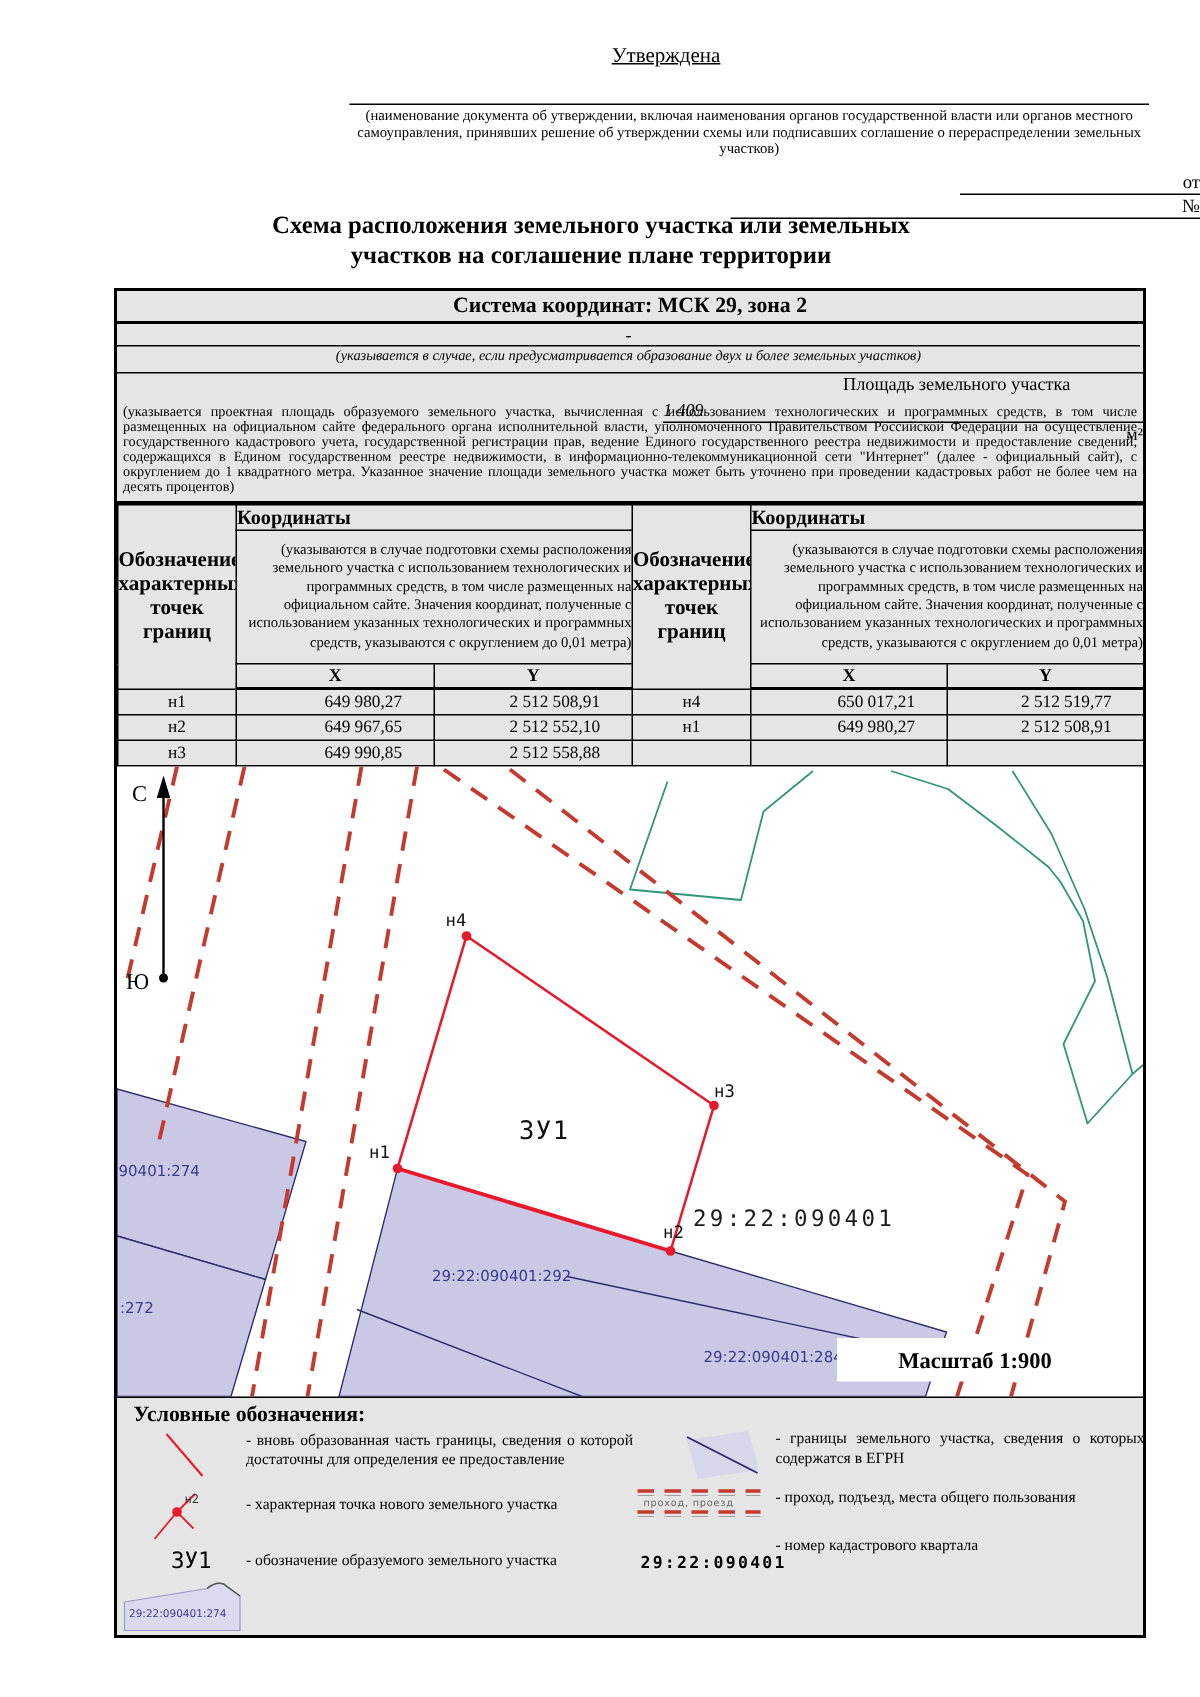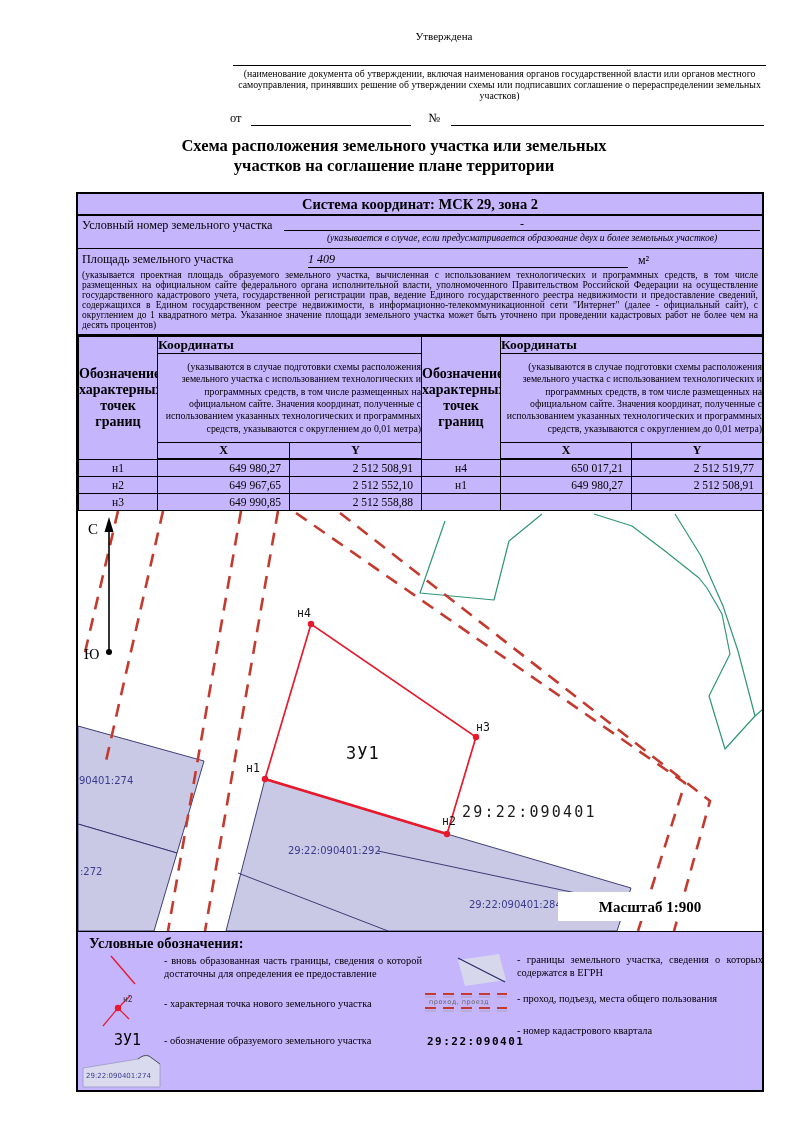--- a/index.html
+++ b/index.html
@@ -1,58 +1,58 @@
 <!DOCTYPE html>
 <html><head>
 <meta charset="utf-8">
 <style>
   html,body{margin:0;padding:0;background:#fff;}
   body{width:800px;height:1131px;font-family:"Liberation Serif",serif;color:#000;}
   .page{position:relative;width:800px;height:1131px;overflow:hidden;background:#fff;}
 
   
-  .approved{margin:30px 0 0 0;text-align:center;padding-left:88px;font-size:11px;}
+  .approved{margin:30px 0 0 0;text-align:center;padding-left:88px;font-size:14px;text-decoration:underline;}
   .app-note{margin:23px 0 0 233px;width:533px;border-top:1px solid #000;padding-top:2px;
             font-size:9.8px;line-height:1.14;text-align:center;}
-  .from-line{margin:9px 0 0 230px;font-size:12.5px;display:flex;align-items:flex-end;height:16px;}
+  .from-line{margin:9px 0 0 230px;font-size:12.5px;display:flex;align-items:flex-end;height:16px;flex-direction:column;}
   .uline{display:inline-block;border-bottom:1px solid #000;height:14px;}
   .u1{width:160px;margin-left:9px;}
   .u2{width:313px;margin-left:10px;}
   .numlbl{margin-left:18px;}
 
   .doc-title{margin:10px 12px 0 0;text-align:center;font-size:16.5px;font-weight:bold;line-height:1.18;}
 
   
   .frame{position:absolute;left:76px;top:192px;width:688px;height:900px;border:2px solid #000;
-         box-sizing:border-box;overflow:hidden;background:#c4b5fd;}
+         box-sizing:border-box;overflow:hidden;background:#e5e5e5;}
   .cs{height:20px;line-height:20px;border-bottom:2px solid #000;text-align:center;
       font-weight:bold;font-size:14.5px;}
   .cond{border-bottom:1px solid #000;display:flex;font-size:12.2px;height:32px;}
   .cond .lbl{width:202px;padding:2px 0 0 4px;}
   .cond .val-area{flex:1;padding-right:2px;}
   .cond .dashval{text-align:center;border-bottom:1px solid #000;height:14px;line-height:14px;}
   .cond .inote{font-style:italic;font-size:9.6px;text-align:center;line-height:1.15;padding-top:1px;}
-  .arearow{display:flex;font-size:12.2px;height:19px;align-items:flex-end;}
+  .arearow{display:flex;font-size:12.2px;height:19px;align-items:flex-end;flex-direction:column;}
   .arearow .lbl{width:200px;padding:0 0 1px 4px;}
   .area-line{width:320px;margin-left:26px;border-bottom:1px solid #000;text-align:left;
              font-style:italic;font-size:12px;height:16px;line-height:16px;}
   .area-unit{margin-left:10px;font-size:12px;}
   .areanote{border-bottom:2px solid #000;font-size:9.5px;line-height:1.06;text-align:justify;
             padding:2px 4px 1px 4px;height:68px;box-sizing:border-box;}
 
   
   table.coords{border-collapse:collapse;table-layout:fixed;width:100%;}
   table.coords td,table.coords th{border:1px solid #000;padding:0;overflow:hidden;}
   .pts-head{font-weight:bold;font-size:14px;text-align:center;vertical-align:middle;line-height:1.15;}
   .coo-head{font-weight:bold;font-size:13.5px;text-align:left;height:16px;}
   .coo-note{font-size:9.8px;text-align:right;line-height:1.27;height:88px;vertical-align:middle;padding:0 5px;}
   .xy{font-weight:bold;font-size:12px;text-align:center;height:14px;border-bottom-width:2px !important;}
   .dr td{font-size:11.5px;height:16px;}
   .dr .pn{text-align:center;}
-  .dr .cv{text-align:right;padding-right:8px;}
+  .dr .cv{text-align:right;padding-right:21px;}
 
   .mapcell{height:420px;position:relative;}
   .mapcell svg{display:block;}
 
   
   .legend{position:relative;height:154px;border-top:1px solid #000;font-size:10.4px;}
   .lg-head{position:absolute;left:11px;top:3px;font-weight:bold;font-size:14.5px;}
   .lg-item{position:absolute;line-height:1.22;}
   .just{text-align:justify;}
   .lg-sym{position:absolute;}
@@ -76,21 +76,20 @@
   <div class="doc-title">
     <div>Схема расположения земельного участка или земельных</div>
     <div>участков на соглашение плане территории</div>
   </div>
 
   <div class="frame">
 
     <div class="cs">Система координат: МСК 29, зона 2</div>
 
     <div class="cond">
-      <div class="lbl">Условный номер земельного участка</div>
       <div class="val-area">
         <div class="dashval">-</div>
         <div class="inote">(указывается в случае, если предусматривается образование двух и более земельных участков)</div>
       </div>
     </div>
 
     <div class="arearow">
       <div class="lbl">Площадь земельного участка</div>
       <div class="area-line">1 409</div>
       <div class="area-unit">м²</div>

